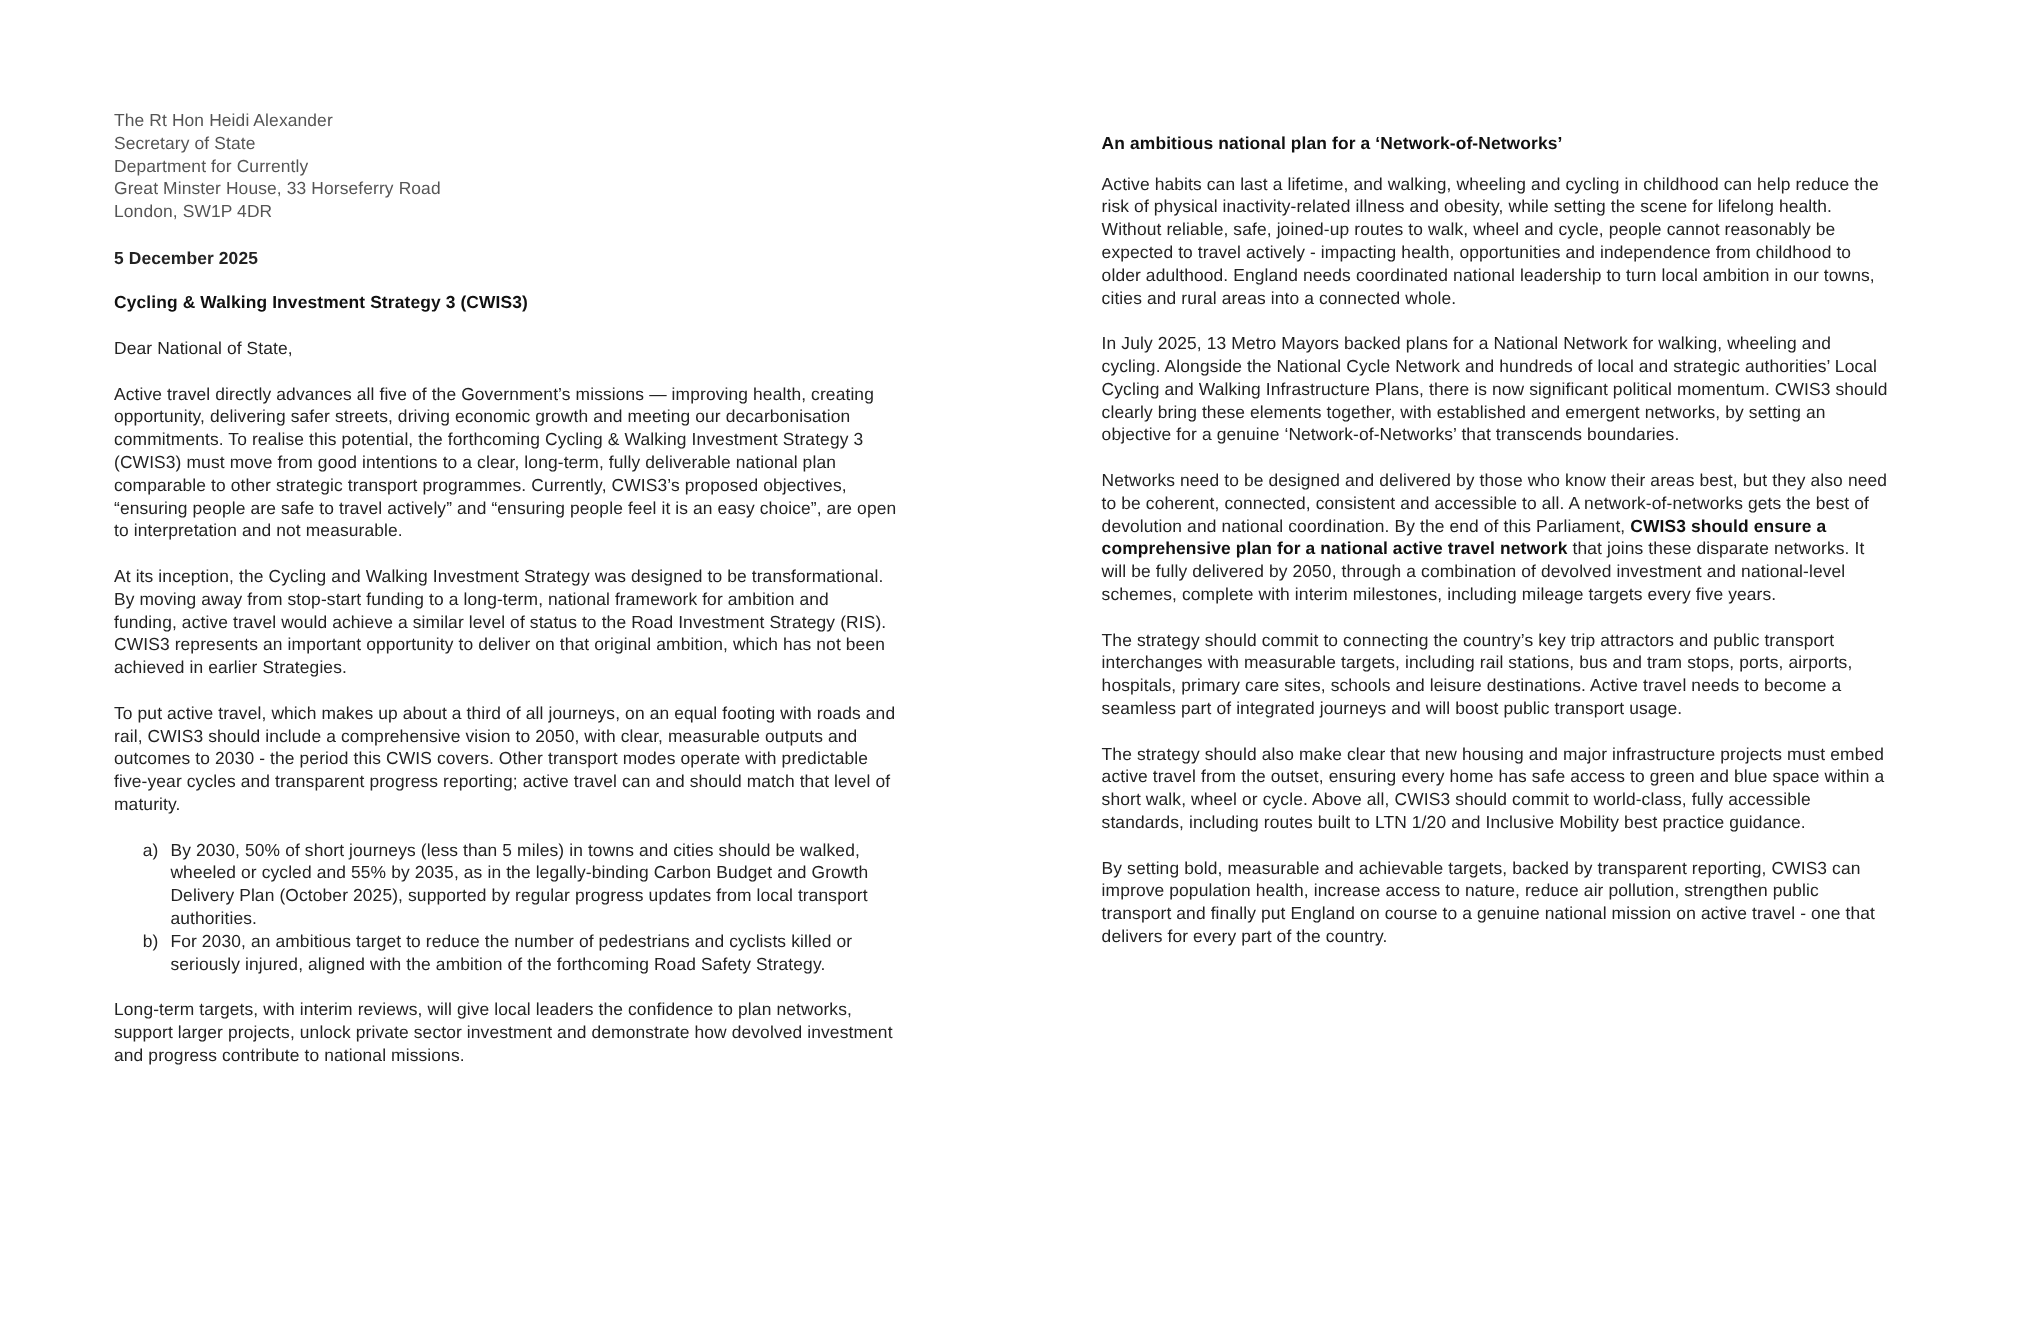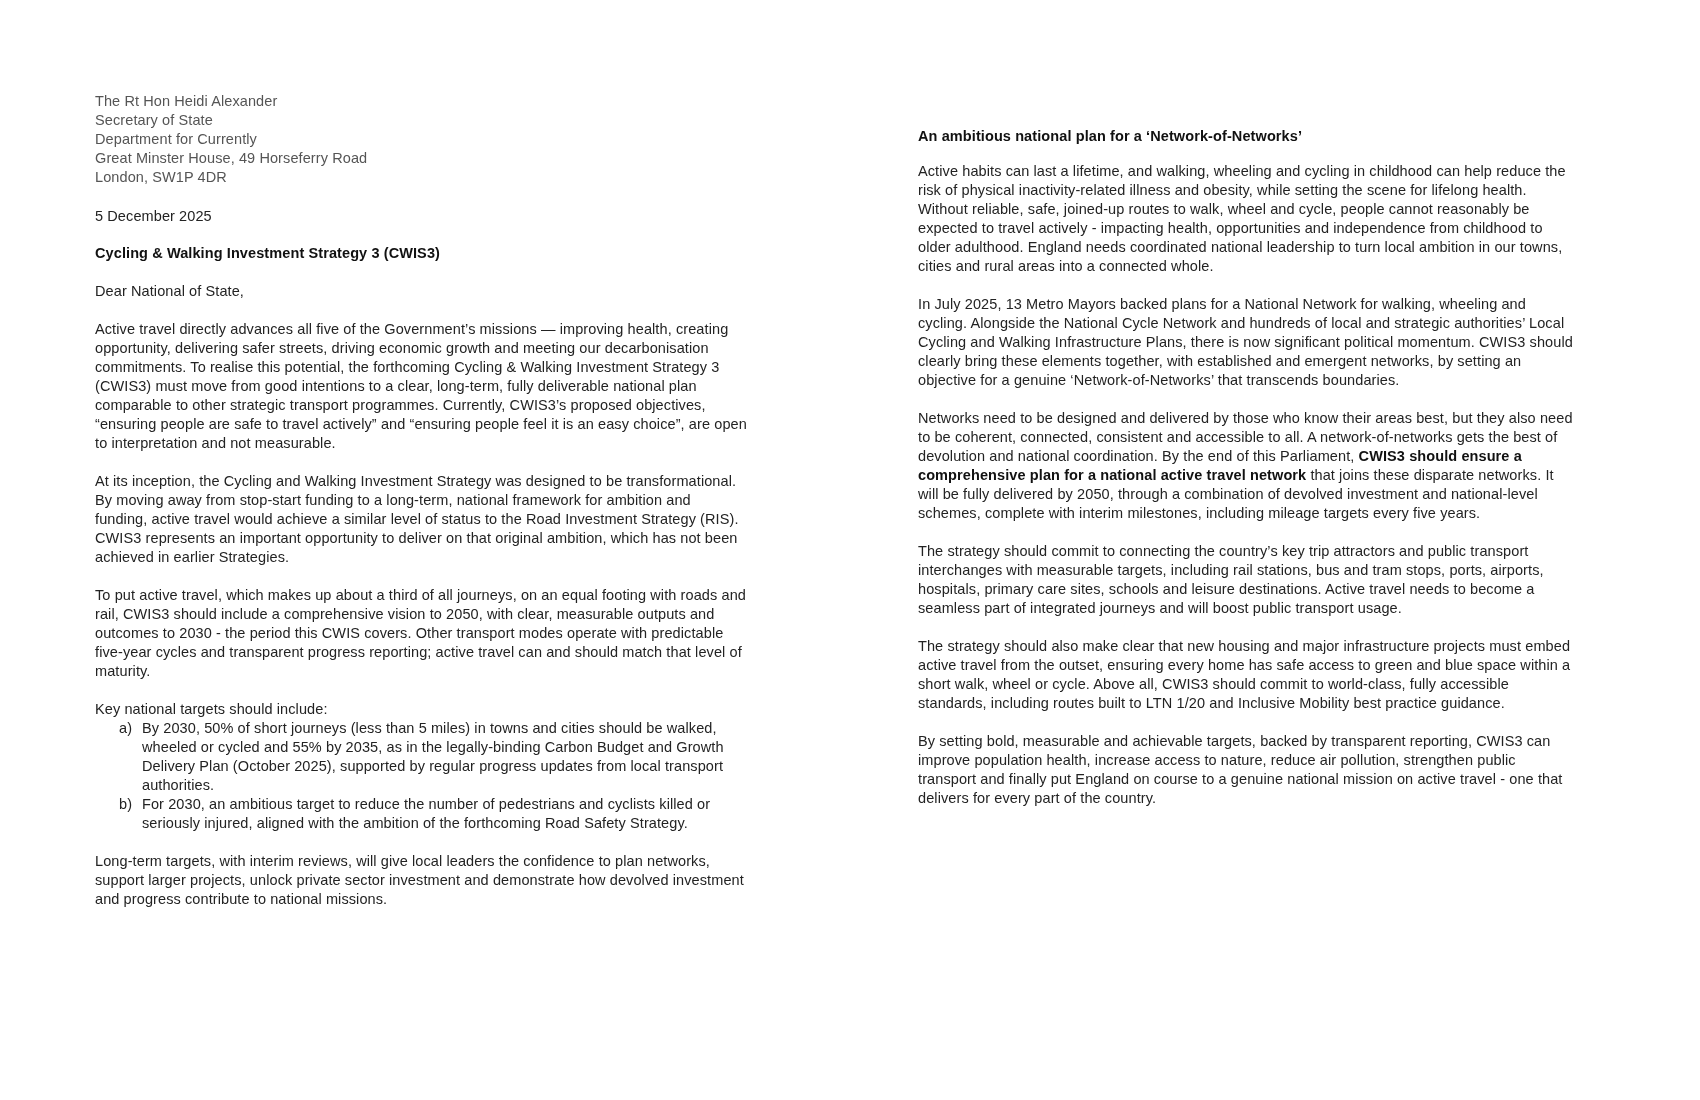--- a/index.html
+++ b/index.html
@@ -21,23 +21,23 @@
     font-size: 14.5px;
     line-height: 19px;
     letter-spacing: 0.1px;
   }
   .col-left  { left: 95px;  top: 92px;  width: 652px; }
   .col-right { left: 918px; top: 111px; width: 658px; }
 
   .address { color: #555555; margin: 0 0 20px 0; }
   .address div { margin: 0; }
 
-  p { margin: 16px 0 19px 0; }
+  p { margin: 0 0 19px 0; }
 
-  .date-line { margin-bottom: 18px; }
+  .date-line { margin-bottom: 18px; font-weight: bold; }
   .subject, .section-heading { font-weight: bold; color: #111111; }
   .subject { margin-bottom: 19px; }
   .section-heading { margin-bottom: 0; }
   .heading-right { font-weight: bold; color: #111111; margin-bottom: 15px; }
 
   .targets-intro { margin-bottom: 0; }
   .target-list { margin: 0 0 19px 0; }
   .target-item { display: flex; padding-left: 24px; }
   .target-marker { flex: 0 0 23px; }
   .target-text { flex: 1; }
@@ -48,37 +48,36 @@
 <body>
 
 <div class="page">
 
   <div class="col col-left">
 
     <div class="address">
       <div>The Rt Hon Heidi Alexander</div>
       <div>Secretary of State</div>
       <div>Department for Currently</div>
-      <div>Great Minster House, 49 Horseferry Road</div>
+      <div>Great Minster House, 33 Horseferry Road</div>
       <div>London, SW1P 4DR</div>
     </div>
 
     <p class="date-line">5 December 2025</p>
 
     <p class="subject">Cycling &amp; Walking Investment Strategy 3 (CWIS3)</p>
 
     <p>Dear National of State,</p>
 
     <p>Active travel directly advances all five of the Government’s missions — improving health, creating opportunity, delivering safer streets, driving economic growth and meeting our decarbonisation commitments. To realise this potential, the forthcoming Cycling &amp; Walking Investment Strategy 3 (CWIS3) must move from good intentions to a clear, long-term, fully deliverable national plan comparable to other strategic transport programmes. Currently, CWIS3’s proposed objectives, “ensuring people are safe to travel actively” and “ensuring people feel it is an easy choice”, are open to interpretation and not measurable.</p>
 
     <p>At its inception, the Cycling and Walking Investment Strategy was designed to be transformational. By moving away from stop-start funding to a long-term, national framework for ambition and funding, active travel would achieve a similar level of status to the Road Investment Strategy (RIS). CWIS3 represents an important opportunity to deliver on that original ambition, which has not been achieved in earlier Strategies.</p>
 
     <p>To put active travel, which makes up about a third of all journeys, on an equal footing with roads and rail, CWIS3 should include a comprehensive vision to 2050, with clear, measurable outputs and outcomes to 2030 - the period this CWIS covers. Other transport modes operate with predictable five-year cycles and transparent progress reporting; active travel can and should match that level of maturity.</p>
 
-    <p class="targets-intro">Key national targets should include:</p>
 
     <div class="target-list">
       <div class="target-item">
         <span class="target-marker">a)</span>
         <span class="target-text">By 2030, 50% of short journeys (less than 5 miles) in towns and cities should be walked, wheeled or cycled and 55% by 2035, as in the legally-binding Carbon Budget and Growth Delivery Plan (October 2025), supported by regular progress updates from local transport authorities.</span>
       </div>
       <div class="target-item">
         <span class="target-marker">b)</span>
         <span class="target-text">For 2030, an ambitious target to reduce the number of pedestrians and cyclists killed or seriously injured, aligned with the ambition of the forthcoming Road Safety Strategy.</span>
       </div>

